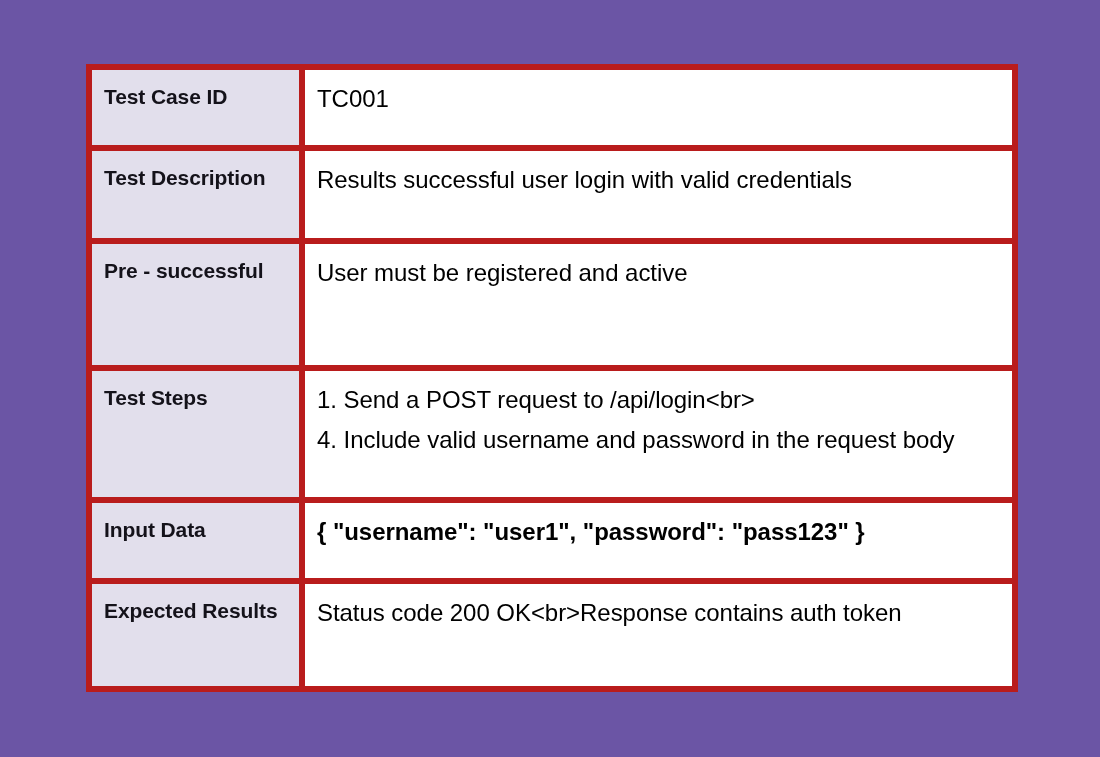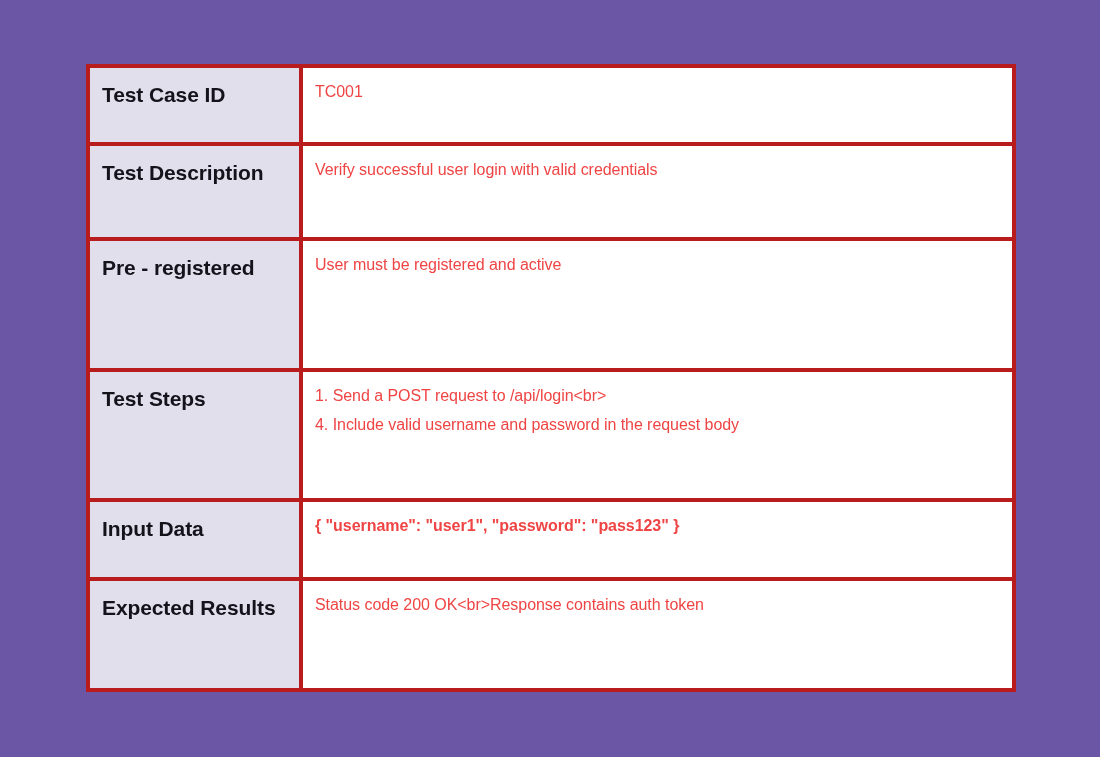--- a/index.html
+++ b/index.html
@@ -34,42 +34,42 @@
     background: #ffffff;
     box-sizing: border-box;
   }
 
   #testcase-table col.label-col { width: 213px; }
   #testcase-table col.value-col { width: 713px; }
 
   #testcase-table tr { }
 
   #testcase-table td {
-    border: 4px solid #b91c1c;
+    border: 6px solid #b91c1c;
     padding: 12px;
     vertical-align: top;
     box-sizing: border-box;
   }
 
   td.label-cell {
     background: #e2dfec;
     padding: 14px 0 14px 21px;
     font-size: 21px;
     font-weight: bold;
     color: #14121a;
     line-height: 1.42;
     letter-spacing: -0.1px;
   }
 
   td.value-cell {
     background: #ffffff;
     padding: 14px 0 14px 24px;
-    font-size: 16px;
+    font-size: 24px;
     font-weight: normal;
-    color: #ef4444;
+    color: #000000;
     line-height: 1.44;
     letter-spacing: -0.05px;
   }
 
   td.value-cell.bold-value {
     font-weight: bold;
   }
 
   .cell-line { display: block; white-space: pre-wrap; }
   .cell-line + .cell-line { margin-top: 6px; }
@@ -102,27 +102,27 @@
         <td class="value-cell">
           <span class="cell-line">TC001</span>
         </td>
       </tr>
 
       <tr data-row="1">
         <td class="label-cell">
           <span class="cell-line">Test Description</span>
         </td>
         <td class="value-cell">
-          <span class="cell-line">Verify successful user login with valid credentials</span>
+          <span class="cell-line">Results successful user login with valid credentials</span>
         </td>
       </tr>
 
       <tr data-row="2">
         <td class="label-cell">
-          <span class="cell-line">Pre - registered</span>
+          <span class="cell-line">Pre - successful</span>
         </td>
         <td class="value-cell">
           <span class="cell-line">User must be registered and active</span>
         </td>
       </tr>
 
       <tr data-row="3">
         <td class="label-cell">
           <span class="cell-line">Test Steps</span>
         </td>

